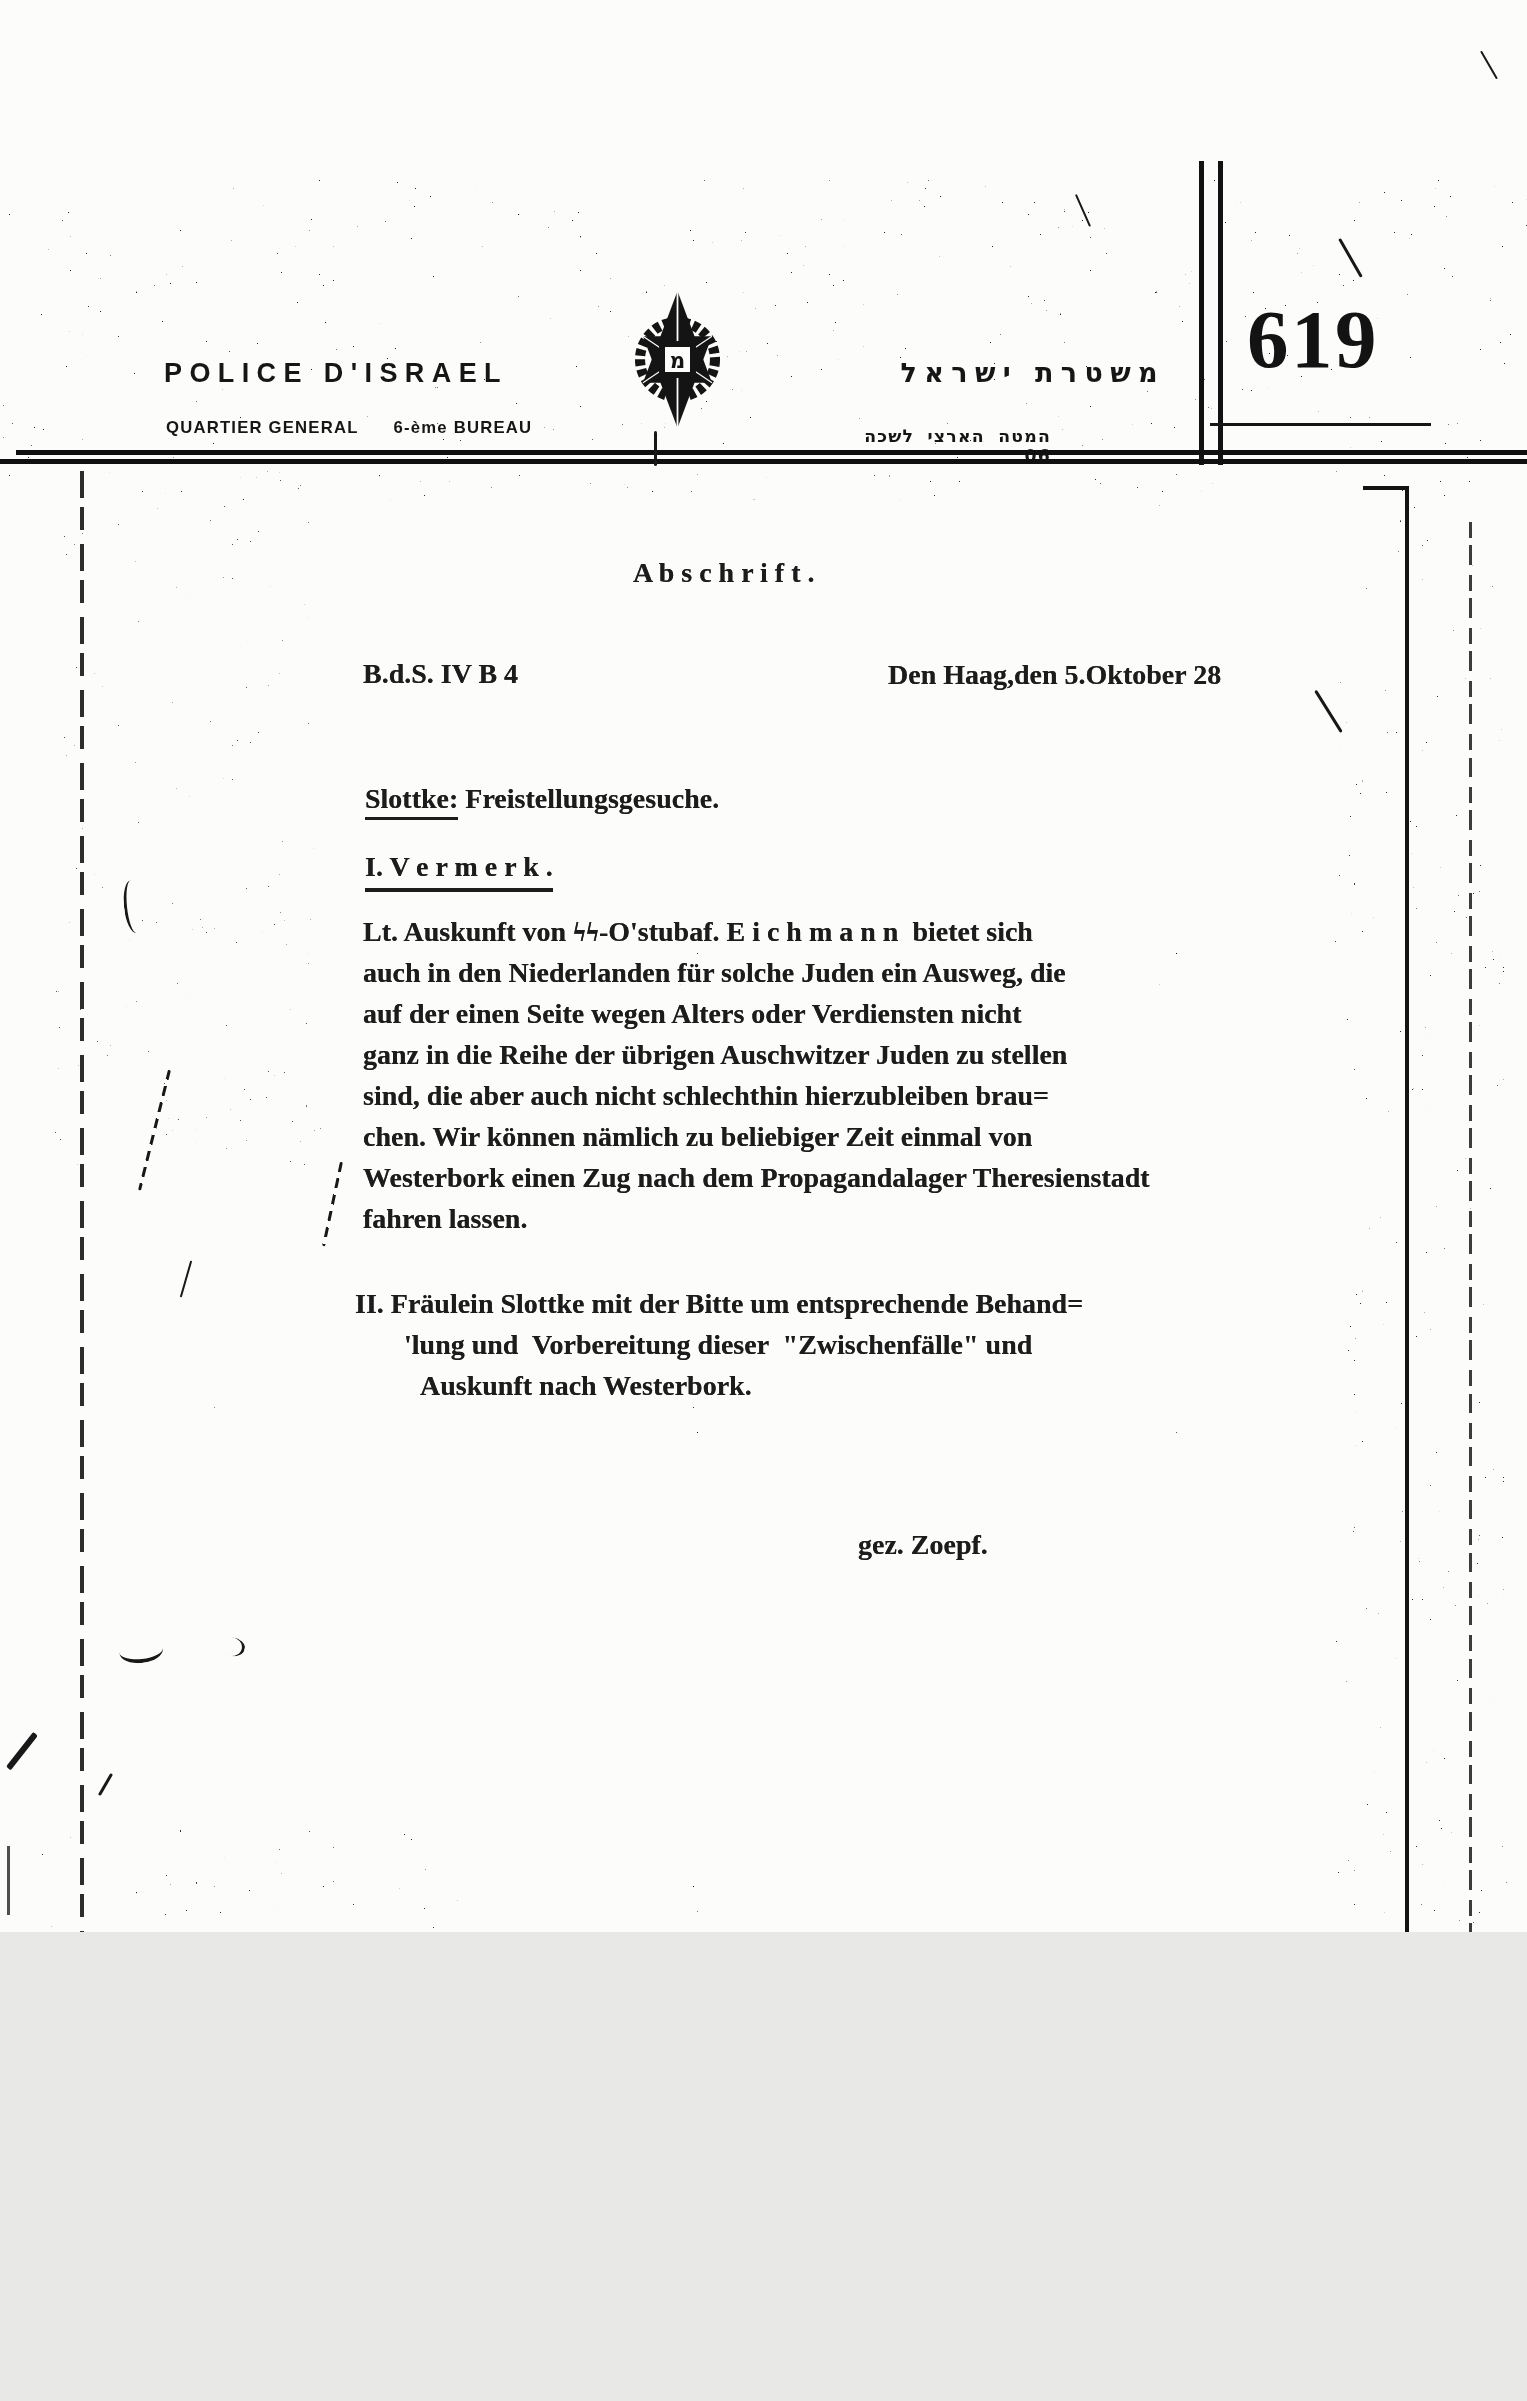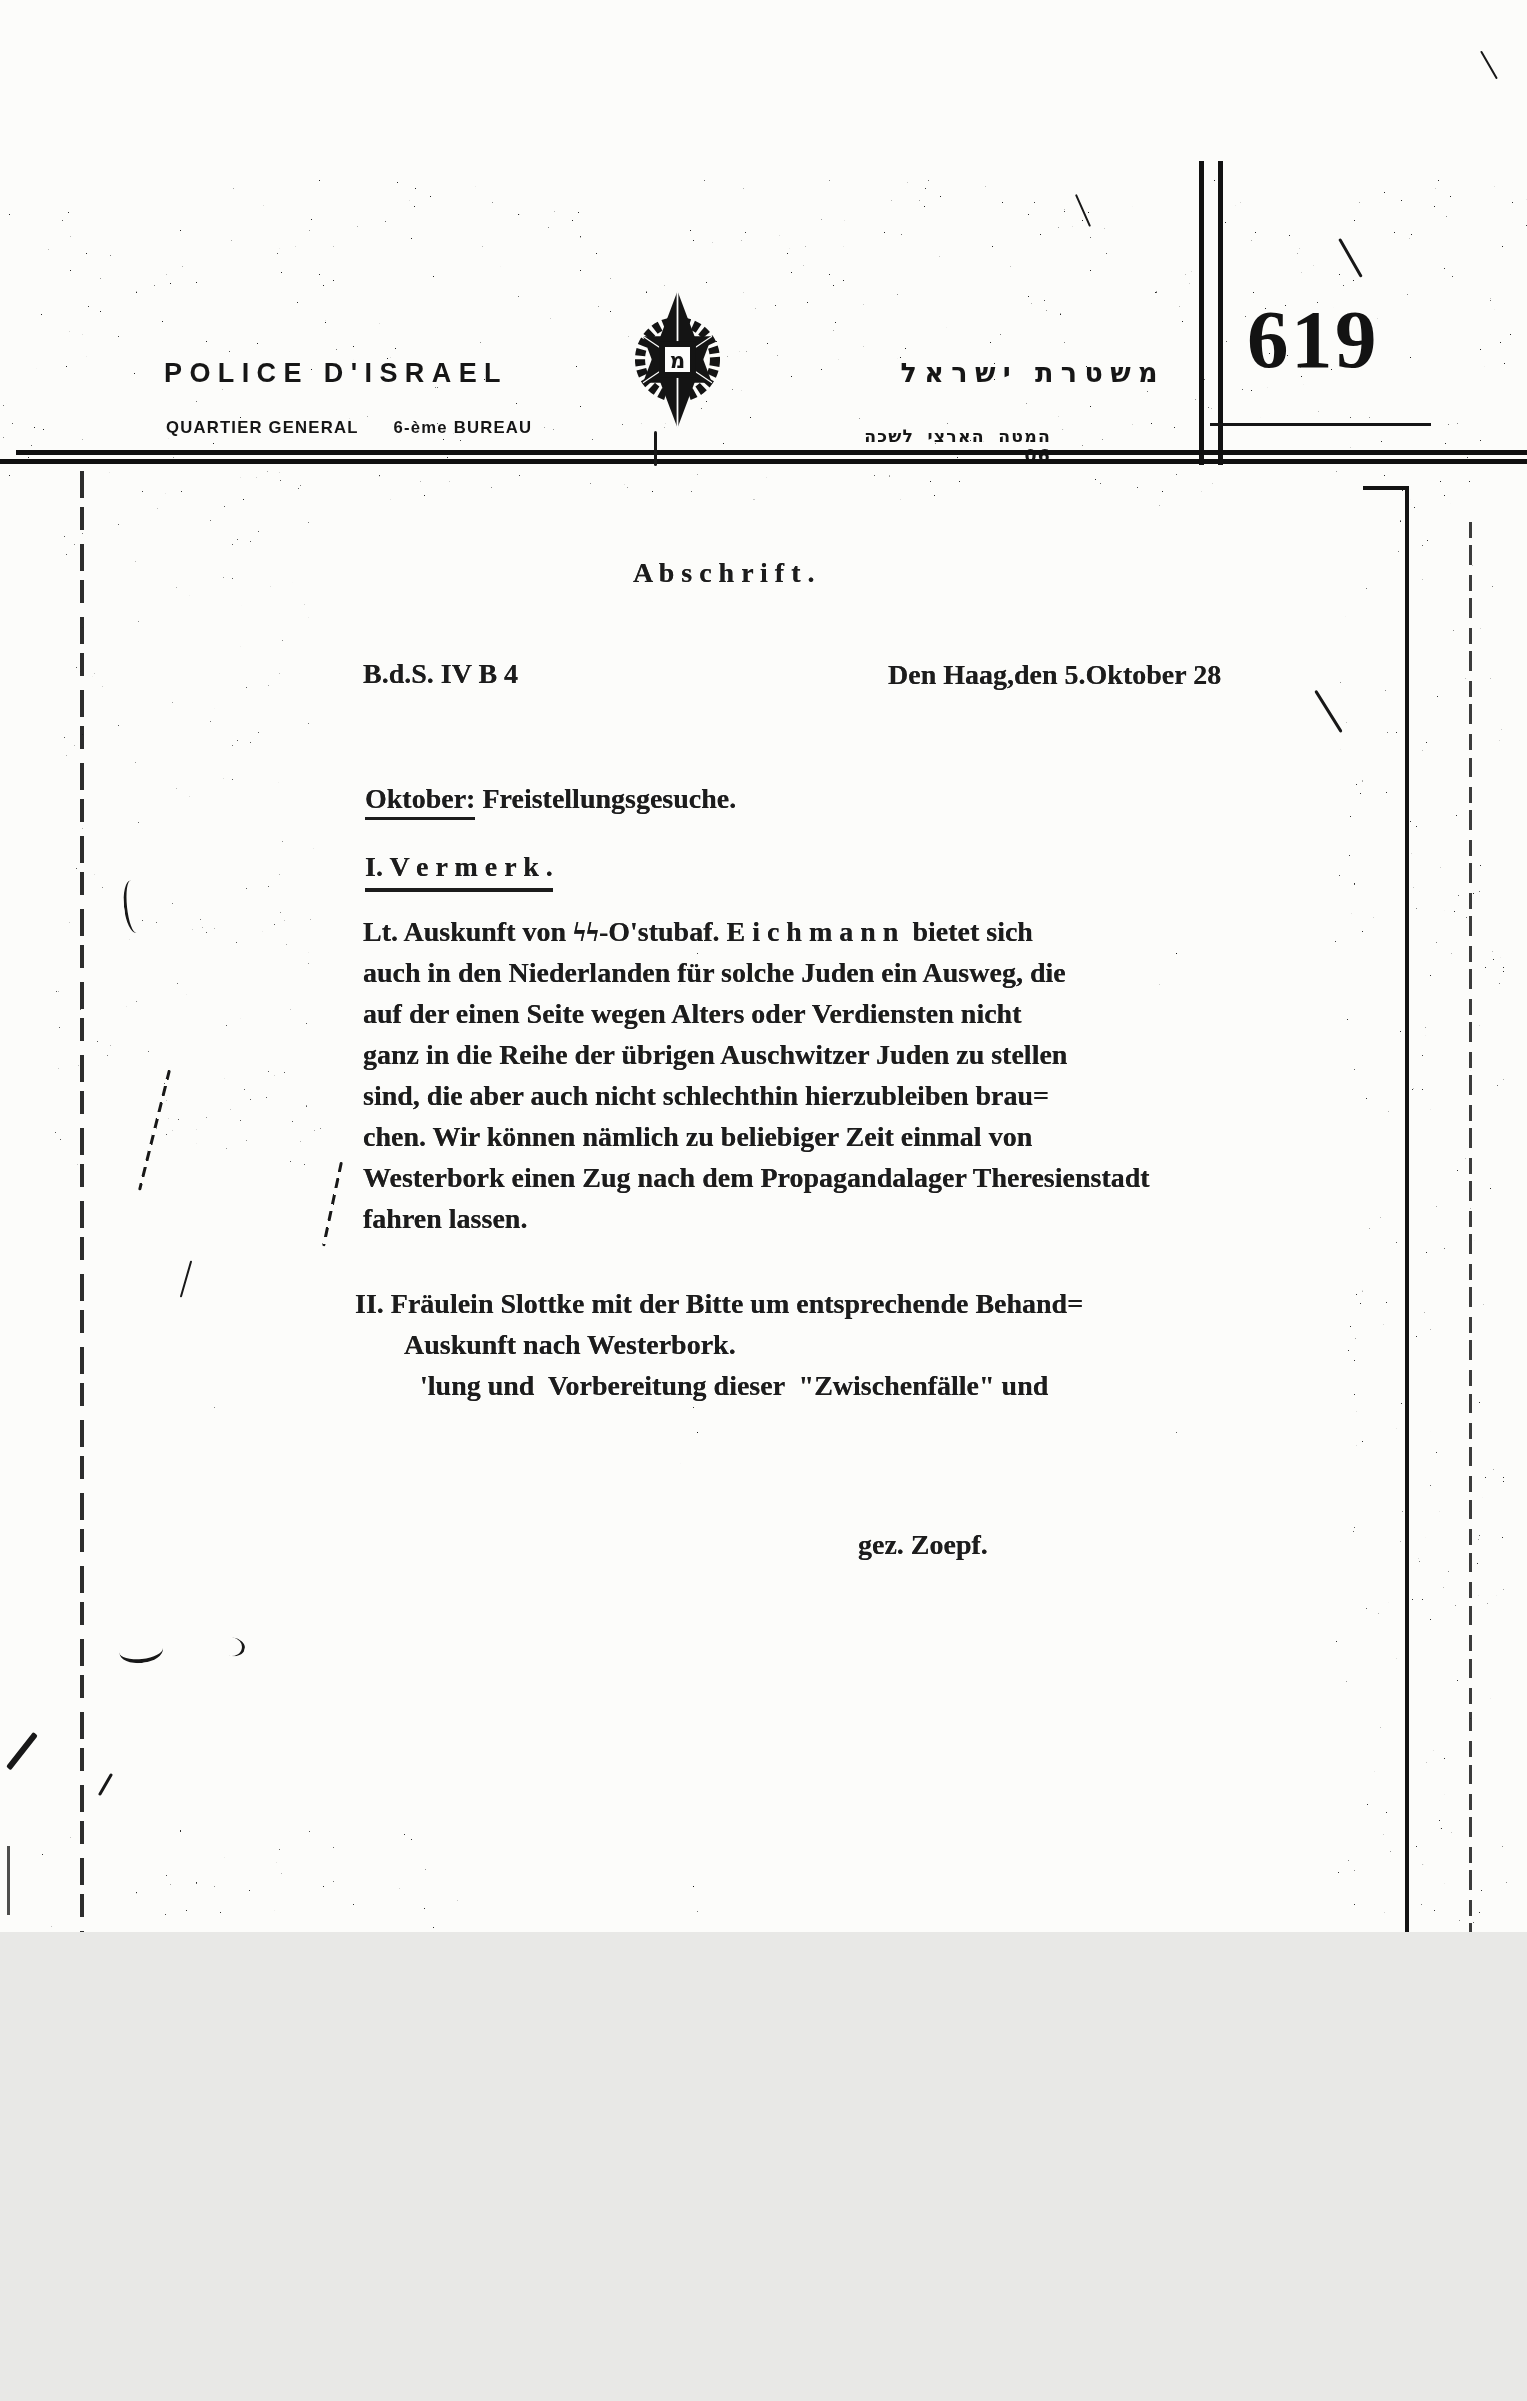--- a/index.html
+++ b/index.html
@@ -141,27 +141,27 @@
 
   <div class="rule-a"></div>
   <div class="rule-b"></div>
 
   <div class="type doc-title">A b s c h r i f t .</div>
 
   <div class="type ref">B.d.S. IV B 4</div>
 
   <div class="type dateline">Den Haag,den 5.Oktober 28</div>
 
-  <div class="type subject"><span class="u">Oktober:</span><span> </span><span>Freistellungsgesuche.</span></div>
+  <div class="type subject"><span class="u">Slottke:</span><span> </span><span>Freistellungsgesuche.</span></div>
 
   <div class="type sec1-head"><span class="u">I. V e r m e r k .</span></div>
 
   <div class="type para1"><div class="mono-line">Lt. Auskunft von ϟϟ-O'stubaf. E i c h m a n n  bietet sich</div><div class="mono-line">auch in den Niederlanden für solche Juden ein Ausweg, die</div><div class="mono-line">auf der einen Seite wegen Alters oder Verdiensten nicht</div><div class="mono-line">ganz in die Reihe der übrigen Auschwitzer Juden zu stellen</div><div class="mono-line">sind, die aber auch nicht schlechthin hierzubleiben brau=</div><div class="mono-line">chen. Wir können nämlich zu beliebiger Zeit einmal von</div><div class="mono-line">Westerbork einen Zug nach dem Propagandalager Theresienstadt</div><div class="mono-line">fahren lassen.</div></div>
 
-  <div class="type para2"><div class="mono-line">II. Fräulein Slottke mit der Bitte um entsprechende Behand=</div><div class="mono-line">Auskunft nach Westerbork.</div><div class="mono-line">'lung und  Vorbereitung dieser  "Zwischenfälle" und</div></div>
+  <div class="type para2"><div class="mono-line">II. Fräulein Slottke mit der Bitte um entsprechende Behand=</div><div class="mono-line">'lung und  Vorbereitung dieser  "Zwischenfälle" und</div><div class="mono-line">Auskunft nach Westerbork.</div></div>
 
   <div class="type sig">gez. Zoepf.</div>
 
   <div class="left-dash"></div>
   <div class="farleft-line"></div>
   <div class="right-solid"></div>
   <div class="right-stub"></div>
   <div class="right-dash"></div>
   <div class="bottom-dash"></div>
 

